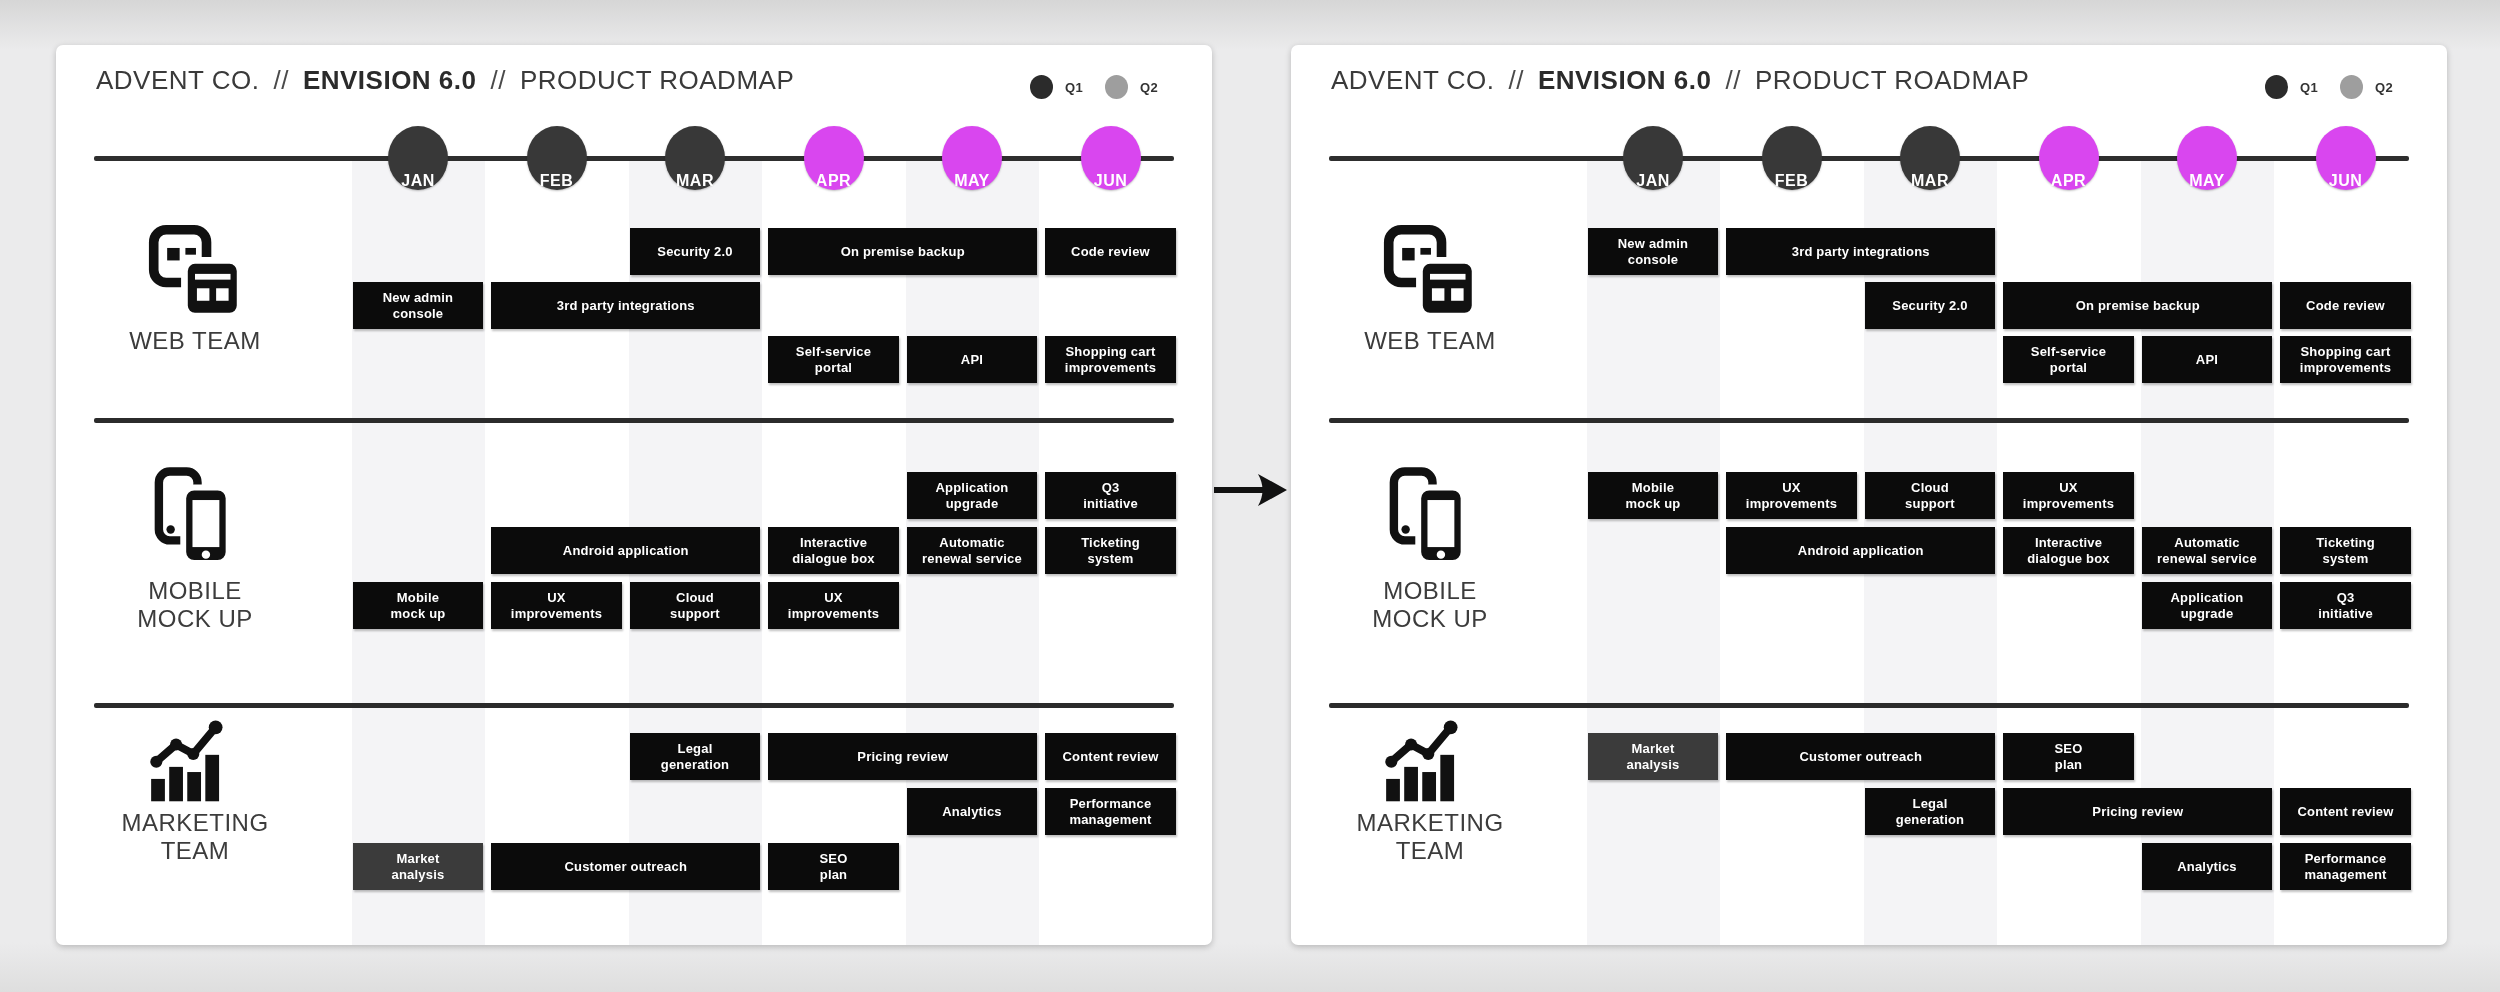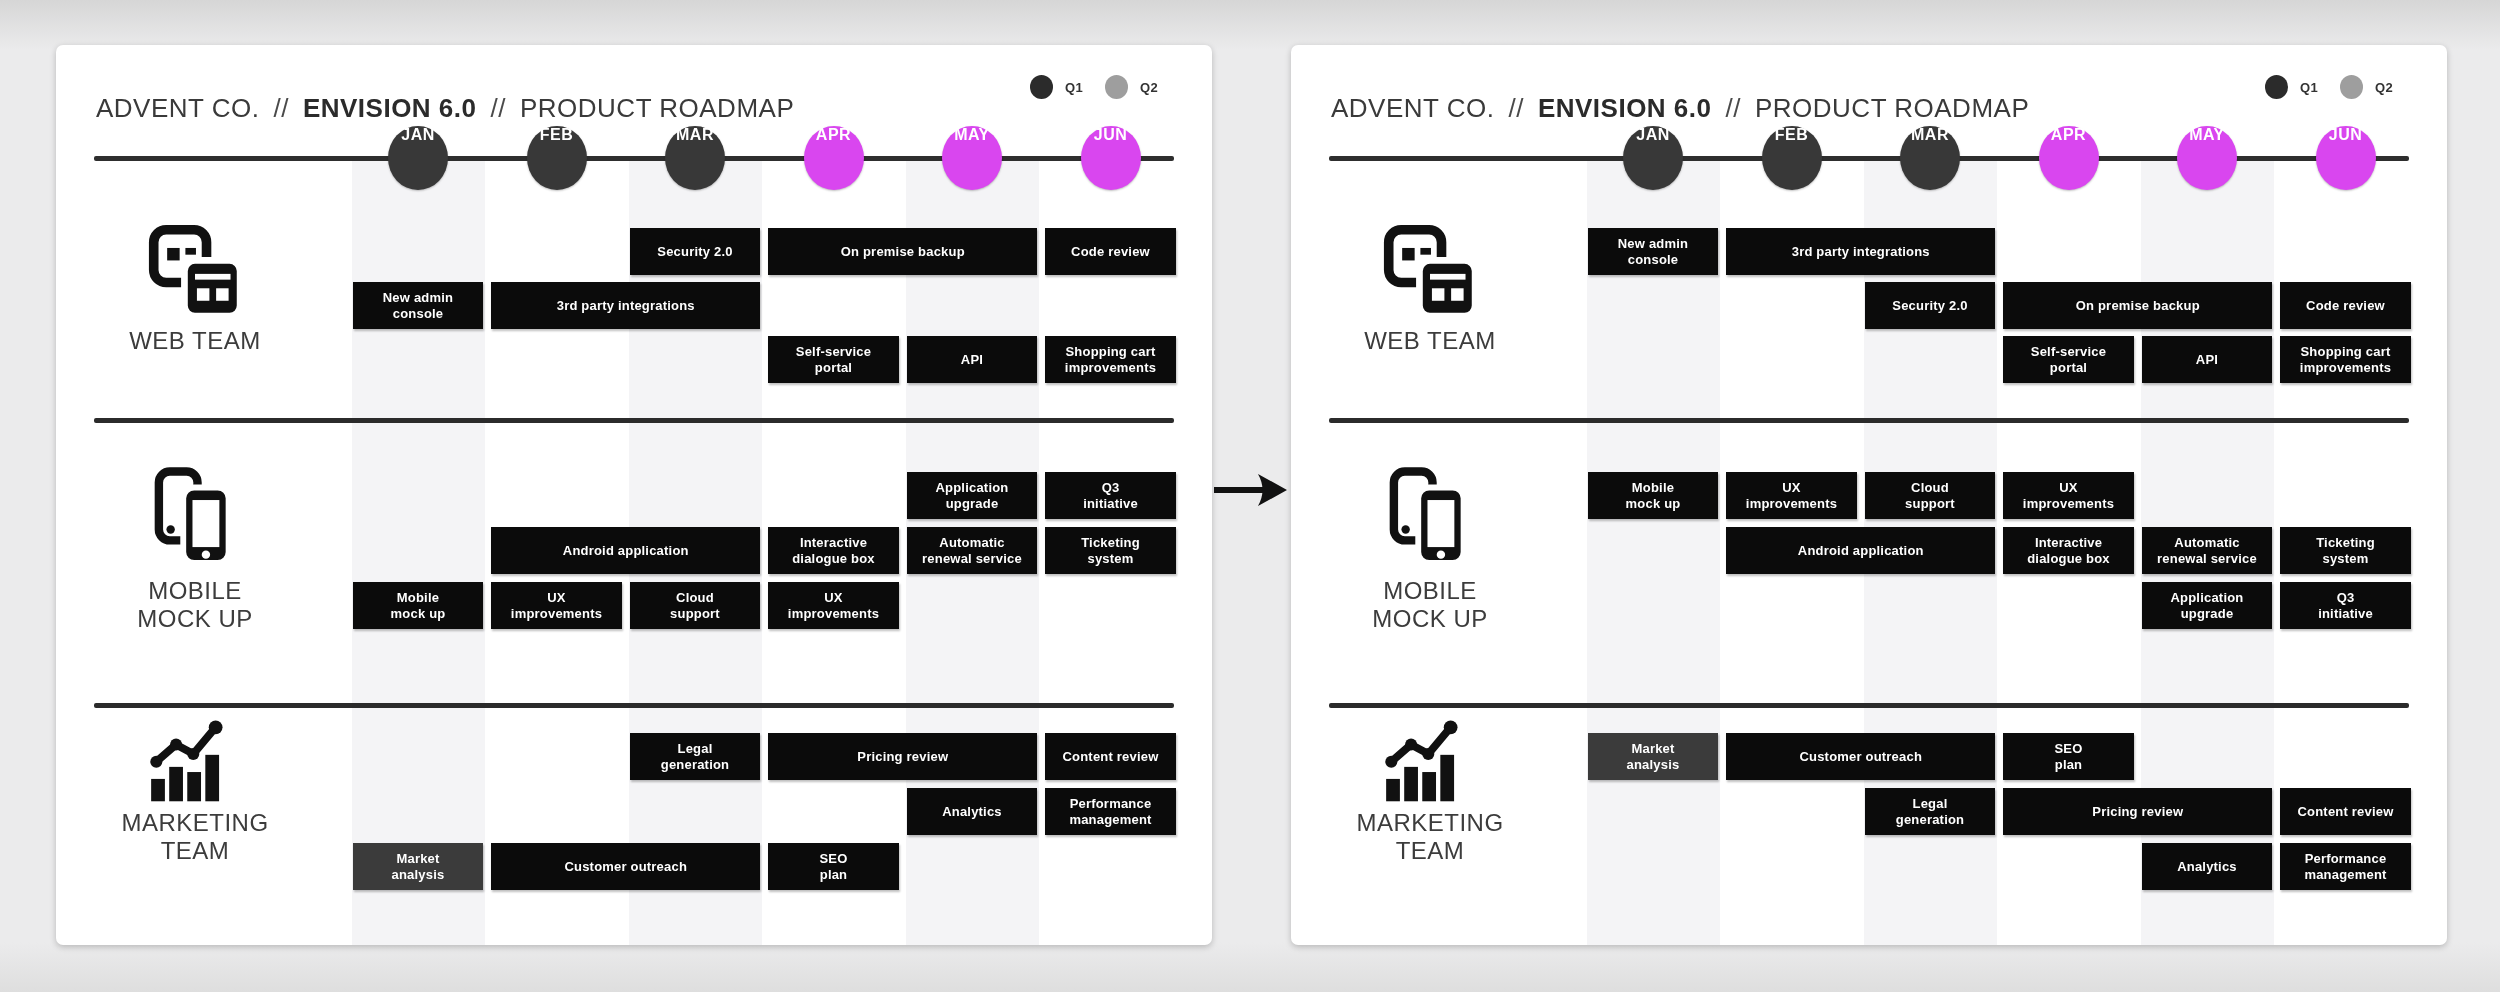--- a/index.html
+++ b/index.html
@@ -8,36 +8,36 @@
     font-family:"Liberation Sans", sans-serif;
     background:linear-gradient(180deg,#d6d6d6 0%,#ebebec 5%,#ebebec 95%,#dedede 100%);
   }
   .card{
     position:absolute;top:45px;width:1156px;height:900px;background:#ffffff;
     border-radius:7px;box-shadow:0 2px 6px rgba(0,0,0,0.22);overflow:hidden;
   }
   #card-before{left:56px;}
   #card-after{left:1291px;}
   .hdr{
-    position:absolute;left:40px;top:48px;font-size:26px;color:#3a3a3a;
+    position:absolute;left:40px;top:20px;font-size:26px;color:#3a3a3a;
     letter-spacing:0.5px;white-space:nowrap;
   }
   .hdr .seg{margin-right:14px;}
   .hdr .sep{color:#4a4a4a;margin-right:14px;}
   .hdr .bold{font-weight:bold;color:#2b2b2b;}
   .legend{position:absolute;top:30px;right:44px;display:flex;align-items:center;gap:12px;}
   .legend .dot{width:23px;height:24px;border-radius:50%;display:inline-block;}
   .legend .lbl{font-size:13px;font-weight:bold;color:#333;margin-right:10px;letter-spacing:0.3px;}
   .board{position:absolute;left:0;top:0;width:1156px;height:900px;}
   .stripe{position:absolute;top:113px;width:133px;height:787px;background:#f4f4f6;}
   .tl-line{position:absolute;top:111px;height:5px;background:#2e2e2e;border-radius:2px;}
   .divider{position:absolute;height:5px;background:#2b2b2b;border-radius:2px;}
   .month{
     position:absolute;width:60px;height:64px;border-radius:50%;
-    display:flex;align-items:flex-start;justify-content:center;
+    display:flex;align-items:flex-end;justify-content:center;
     color:#fff;font-size:16px;font-weight:bold;letter-spacing:0.5px;
     box-shadow:0 1px 2px rgba(0,0,0,0.25);
   }
   .month.q1{background:#383838;}
   .month.q2{background:#d946ef;}
   .bar{
     position:absolute;height:47px;background:#0b0b0b;color:#fff;
     display:flex;align-items:center;justify-content:center;text-align:center;
     font-size:13px;font-weight:bold;line-height:1.2;letter-spacing:0.2px;
     white-space:pre-line;padding:2px 4px;box-sizing:border-box;

